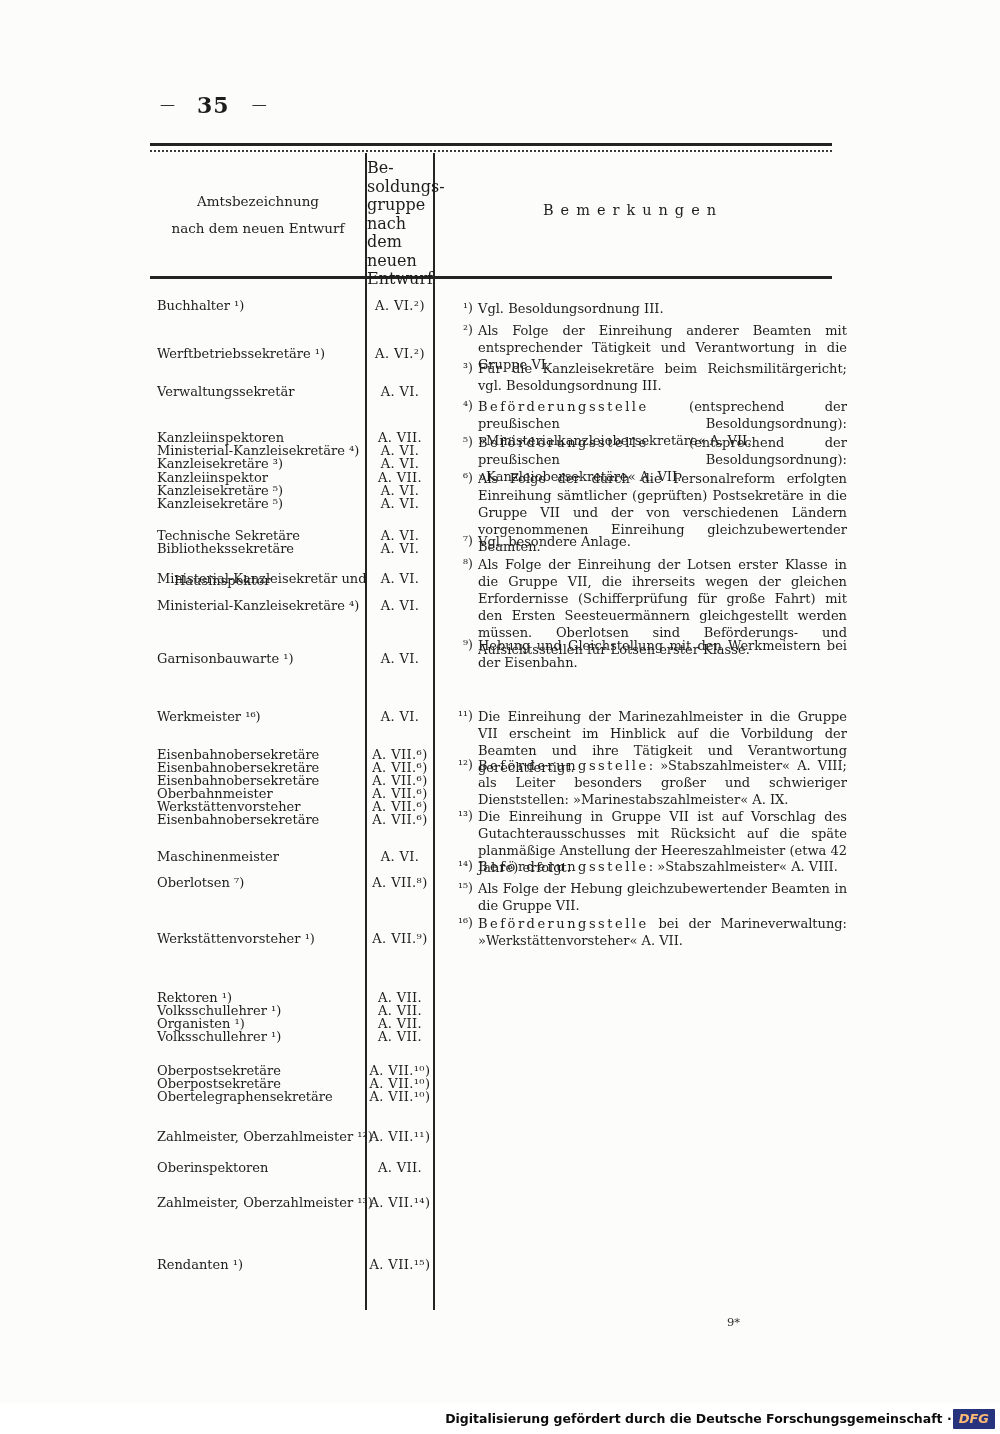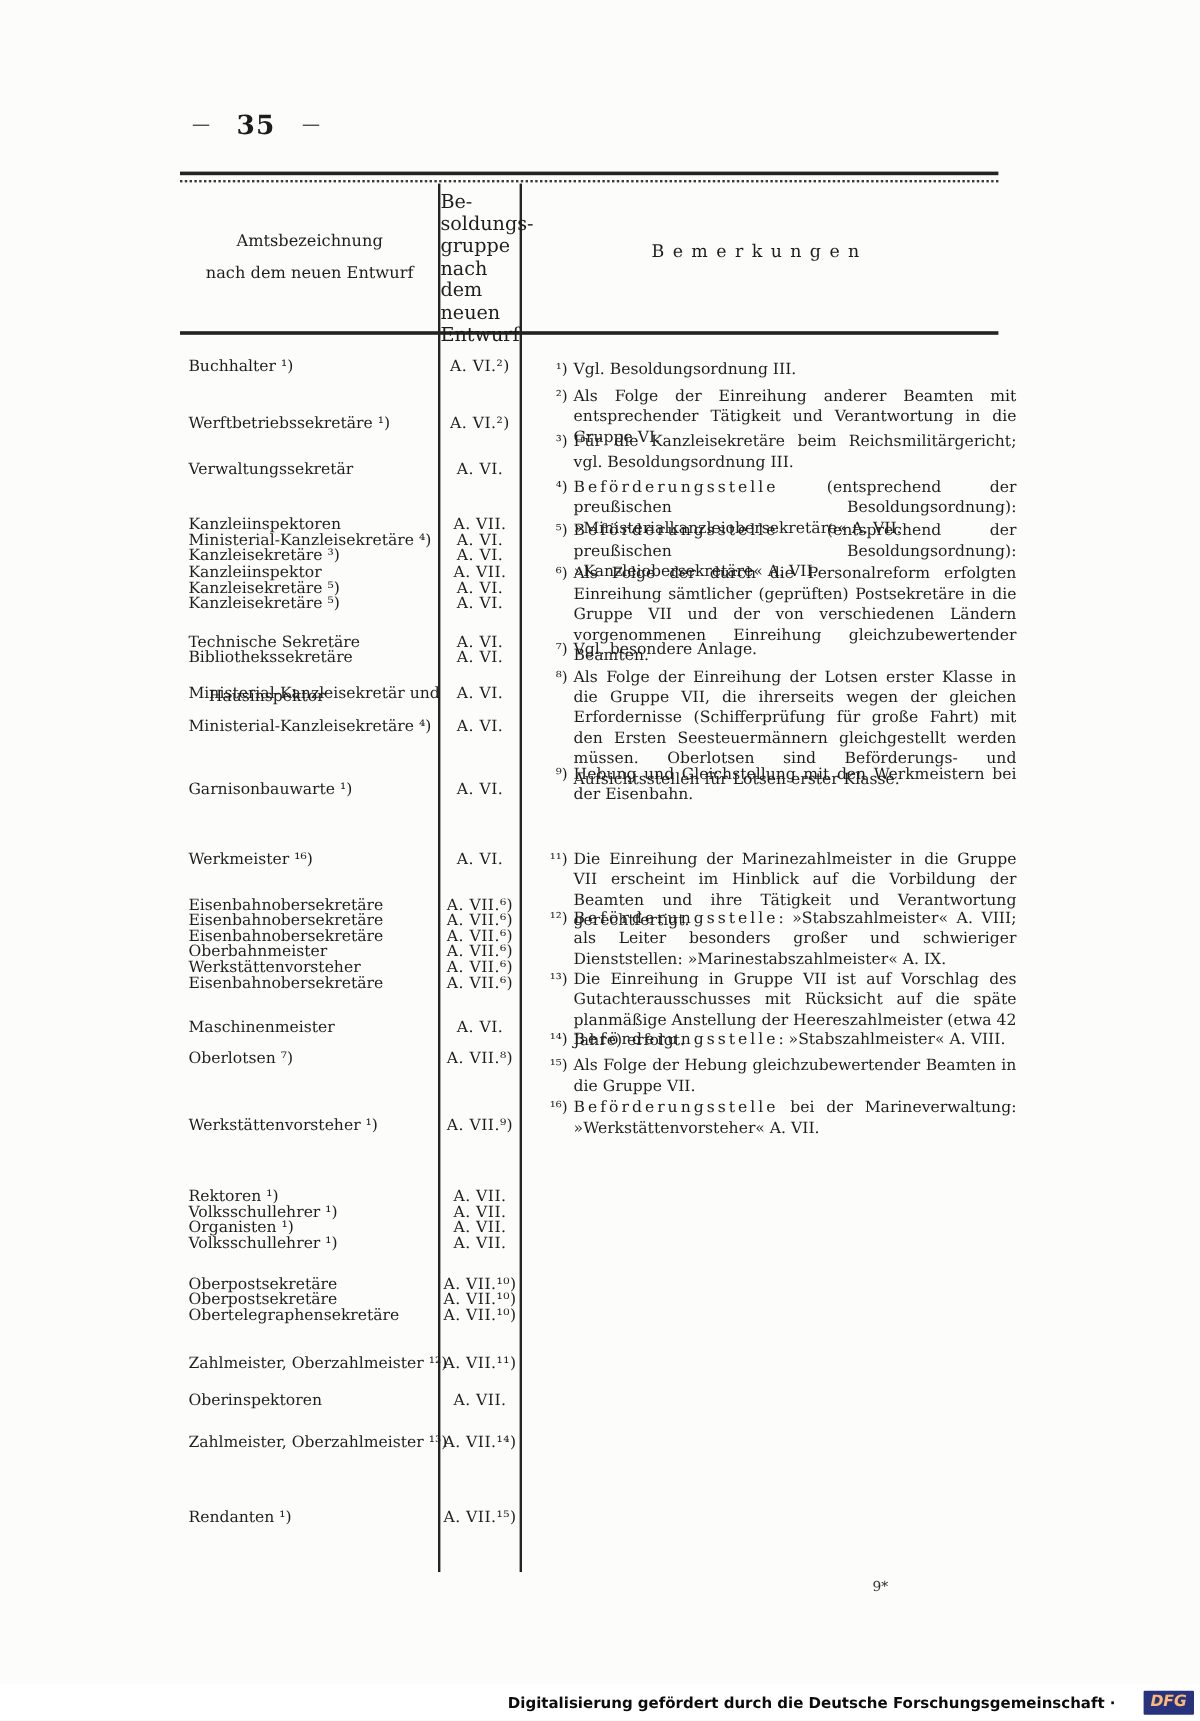--- a/index.html
+++ b/index.html
@@ -32,21 +32,21 @@
   
   .remark{position:absolute; left:452px; width:395px; padding-left:26px; box-sizing:border-box; font-size:13px; line-height:17px;}
   .remark .rn{position:absolute; left:0; top:-1px; width:21px; text-align:right; font-size:12.5px;}
   .remark .rt{display:block; text-align:justify;}
   .remark .lead{letter-spacing:2.5px;}
   
   .sig{position:absolute; left:727px; top:1315px; font-size:11.5px; color:#2f2f2f;}
   
   .footer{
     position:absolute; right:0; bottom:0; left:0; height:31px; background:#ffffff;
-    display:flex; align-items:center; justify-content:flex-end; gap:23px; padding-right:5px;
+    display:flex; align-items:center; justify-content:flex-end; gap:1px; padding-right:5px;
     font-family:"DejaVu Sans","Liberation Sans",sans-serif; font-weight:bold; font-size:12.5px; color:#0c0c0c;
   }
   .flogo{background:#28337e; color:#fdba74; font-style:italic; font-size:13px; padding:2px 6px 3px 6px; border-radius:1px;}
 </style>
 </head>
 <body>
 
 <div class="page">
 
   <div class="pagehead">

